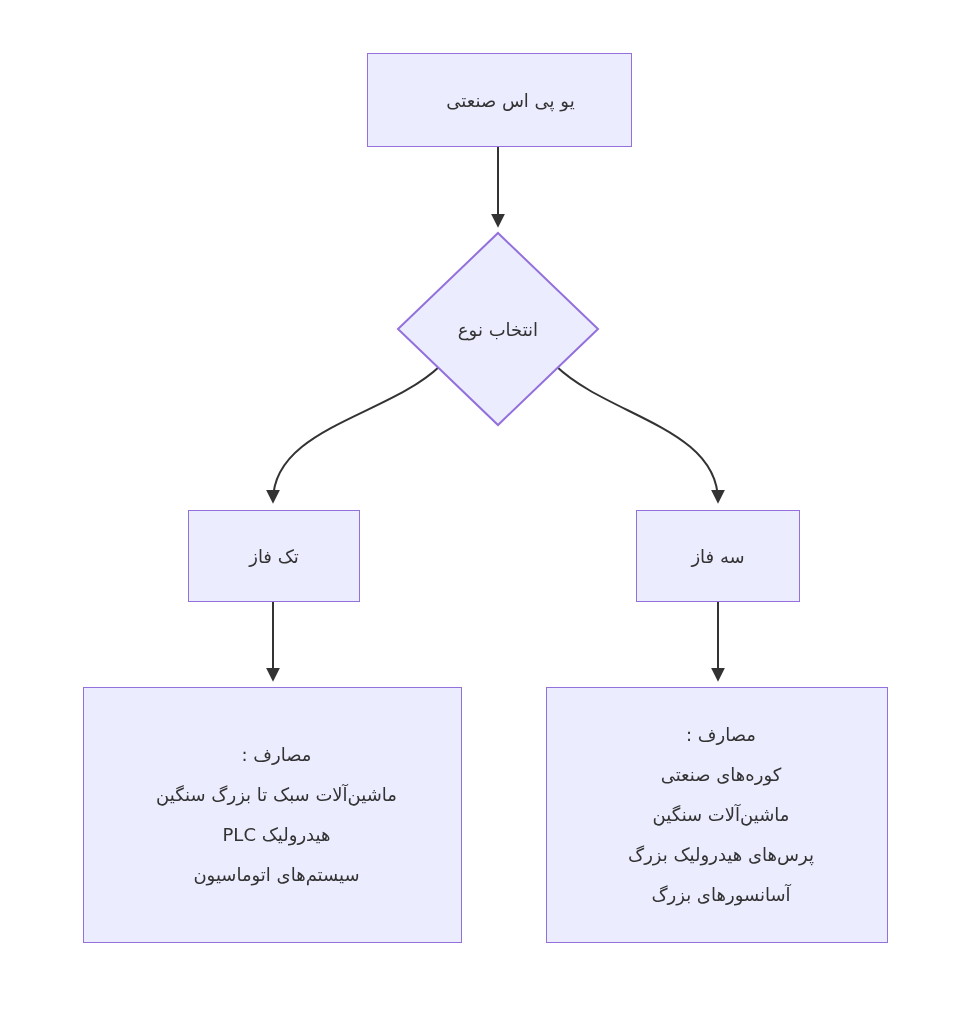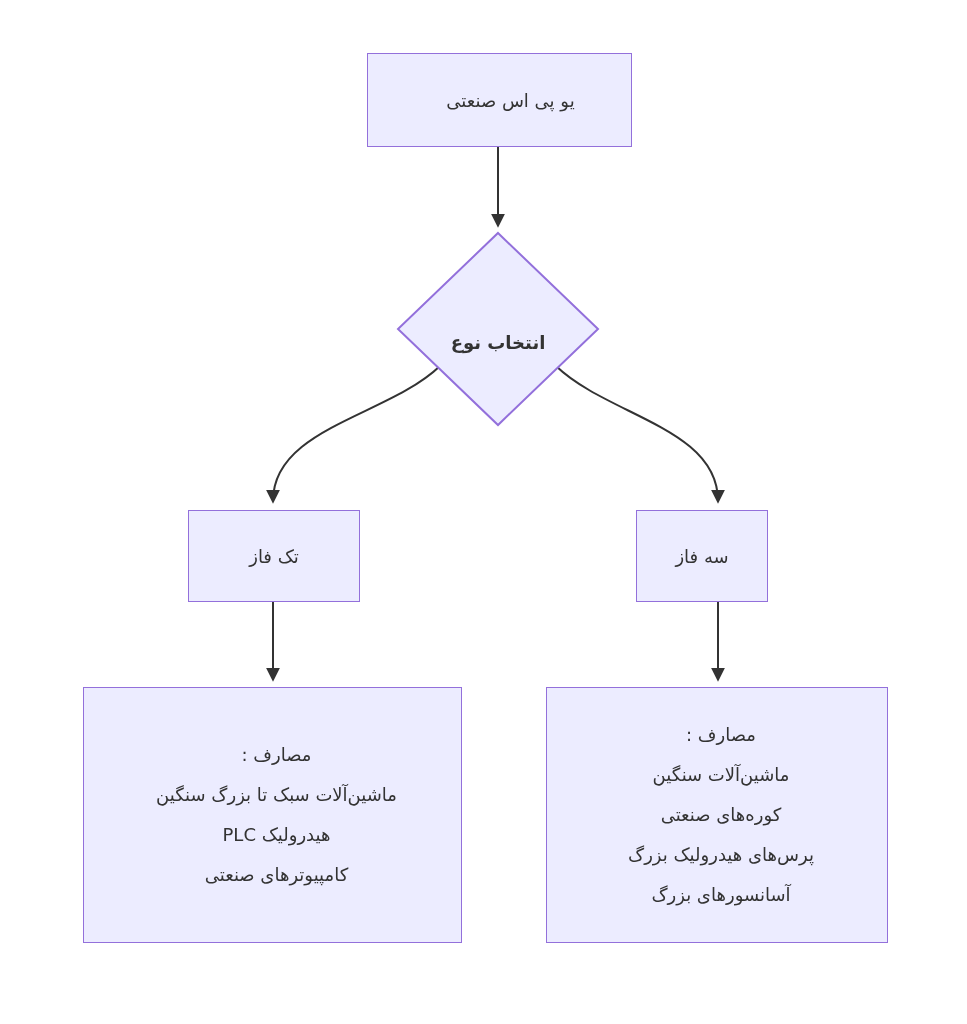--- a/index.html
+++ b/index.html
@@ -77,40 +77,40 @@
     <path class="edge" marker-end="url(#arrow)" d="M273,602 L273,679"></path>
     <path class="edge" marker-end="url(#arrow)" d="M718,602 L718,679"></path>
 
     <polygon class="shape-diamond" points="498,233 598,329 498,425 398,329"></polygon>
   </svg>
 
   <div class="node" style="left:367px; top:53px; width:265px; height:94px;padding-left:22px;">
     <span class="line" dir="rtl">یو پی اس صنعتی</span>
   </div>
 
-  <div class="diamond-label" style="left:398px; top:322px; width:200px; height:40px;font-weight:bold;">
+  <div class="diamond-label" style="left:398px; top:309px; width:200px; height:40px;">
     <span class="line" dir="rtl">انتخاب نوع</span>
   </div>
 
   <div class="node" style="left:188px; top:510px; width:172px; height:92px;">
     <span class="line" dir="rtl">تک فاز</span>
   </div>
 
-  <div class="node" style="left:636px; top:510px; width:132px; height:92px;">
+  <div class="node" style="left:636px; top:510px; width:164px; height:92px;">
     <span class="line" dir="rtl">سه فاز</span>
   </div>
 
   <div class="node list" style="left:83px; top:687px; width:379px; height:256px;">
     <span class="line" dir="rtl">مصارف :</span>
     <span class="line" dir="rtl">ماشین‌آلات سبک تا بزرگ سنگین</span>
     <span class="line" dir="rtl">هیدرولیک PLC</span>
-    <span class="line" dir="rtl">کامپیوترهای صنعتی</span>
+    <span class="line" dir="rtl">سیستم‌های اتوماسیون</span>
   </div>
 
   <div class="node list" style="left:546px; top:687px; width:342px; height:256px;">
     <span class="line" dir="rtl">مصارف :</span>
+    <span class="line" dir="rtl">کوره‌های صنعتی</span>
     <span class="line" dir="rtl">ماشین‌آلات سنگین</span>
-    <span class="line" dir="rtl">کوره‌های صنعتی</span>
     <span class="line" dir="rtl">پرس‌های هیدرولیک بزرگ</span>
     <span class="line" dir="rtl">آسانسورهای بزرگ</span>
   </div>
 
 </div>
 
 </body></html>

